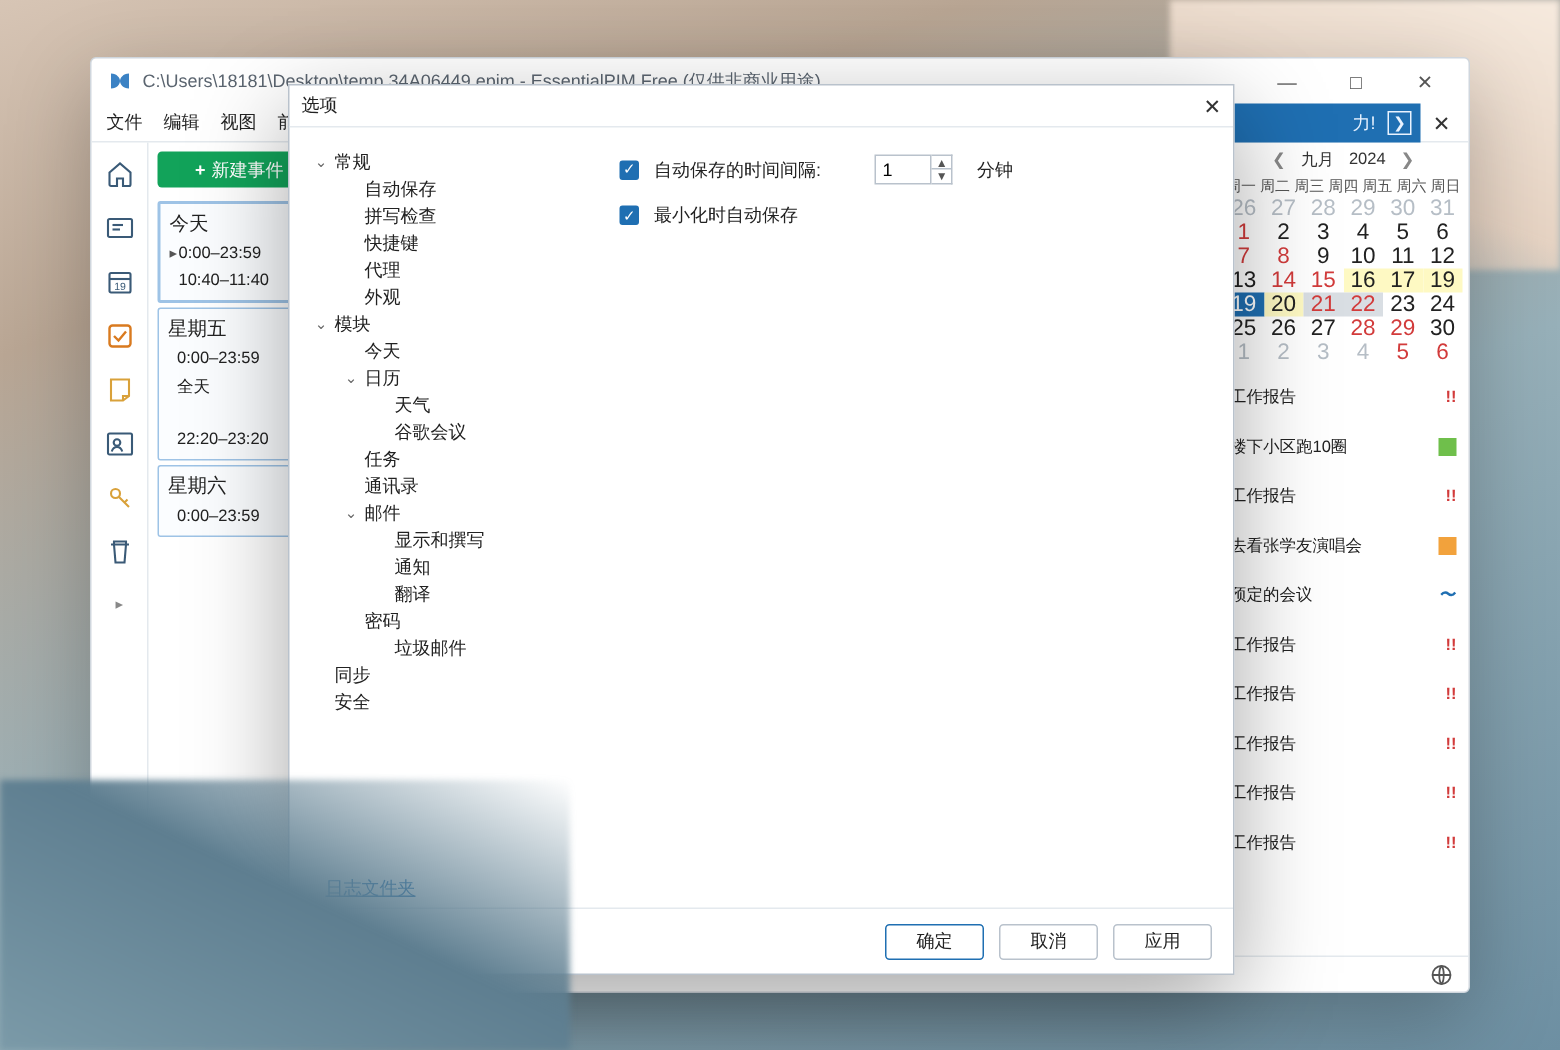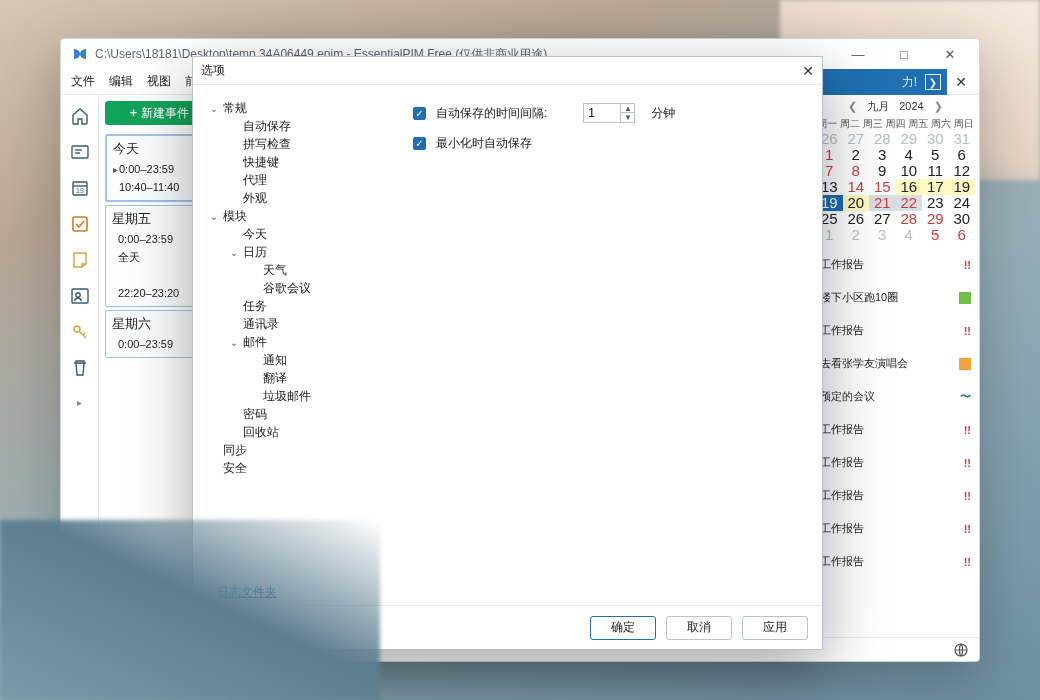--- a/index.html
+++ b/index.html
@@ -449,37 +449,37 @@
           <div class="tn d1">
             <span class="tgl"></span>
             <span class="lbl">通讯录</span>
           </div>
           <div class="tn d1">
             <span class="tgl">⌄</span>
             <span class="lbl">邮件</span>
           </div>
           <div class="tn d2">
             <span class="tgl"></span>
+            <span class="lbl">显示和撰写</span>
+          </div>
+          <div class="tn d2">
+            <span class="tgl"></span>
             <span class="lbl">通知</span>
           </div>
           <div class="tn d2">
             <span class="tgl"></span>
             <span class="lbl">翻译</span>
           </div>
+          <div class="tn d1">
+            <span class="tgl"></span>
+            <span class="lbl">密码</span>
+          </div>
           <div class="tn d2">
             <span class="tgl"></span>
             <span class="lbl">垃圾邮件</span>
-          </div>
-          <div class="tn d1">
-            <span class="tgl"></span>
-            <span class="lbl">密码</span>
-          </div>
-          <div class="tn d1">
-            <span class="tgl"></span>
-            <span class="lbl">回收站</span>
           </div>
           <div class="tn d0">
             <span class="tgl"></span>
             <span class="lbl">同步</span>
           </div>
           <div class="tn d0">
             <span class="tgl"></span>
             <span class="lbl">安全</span>
           </div>
         </div>

